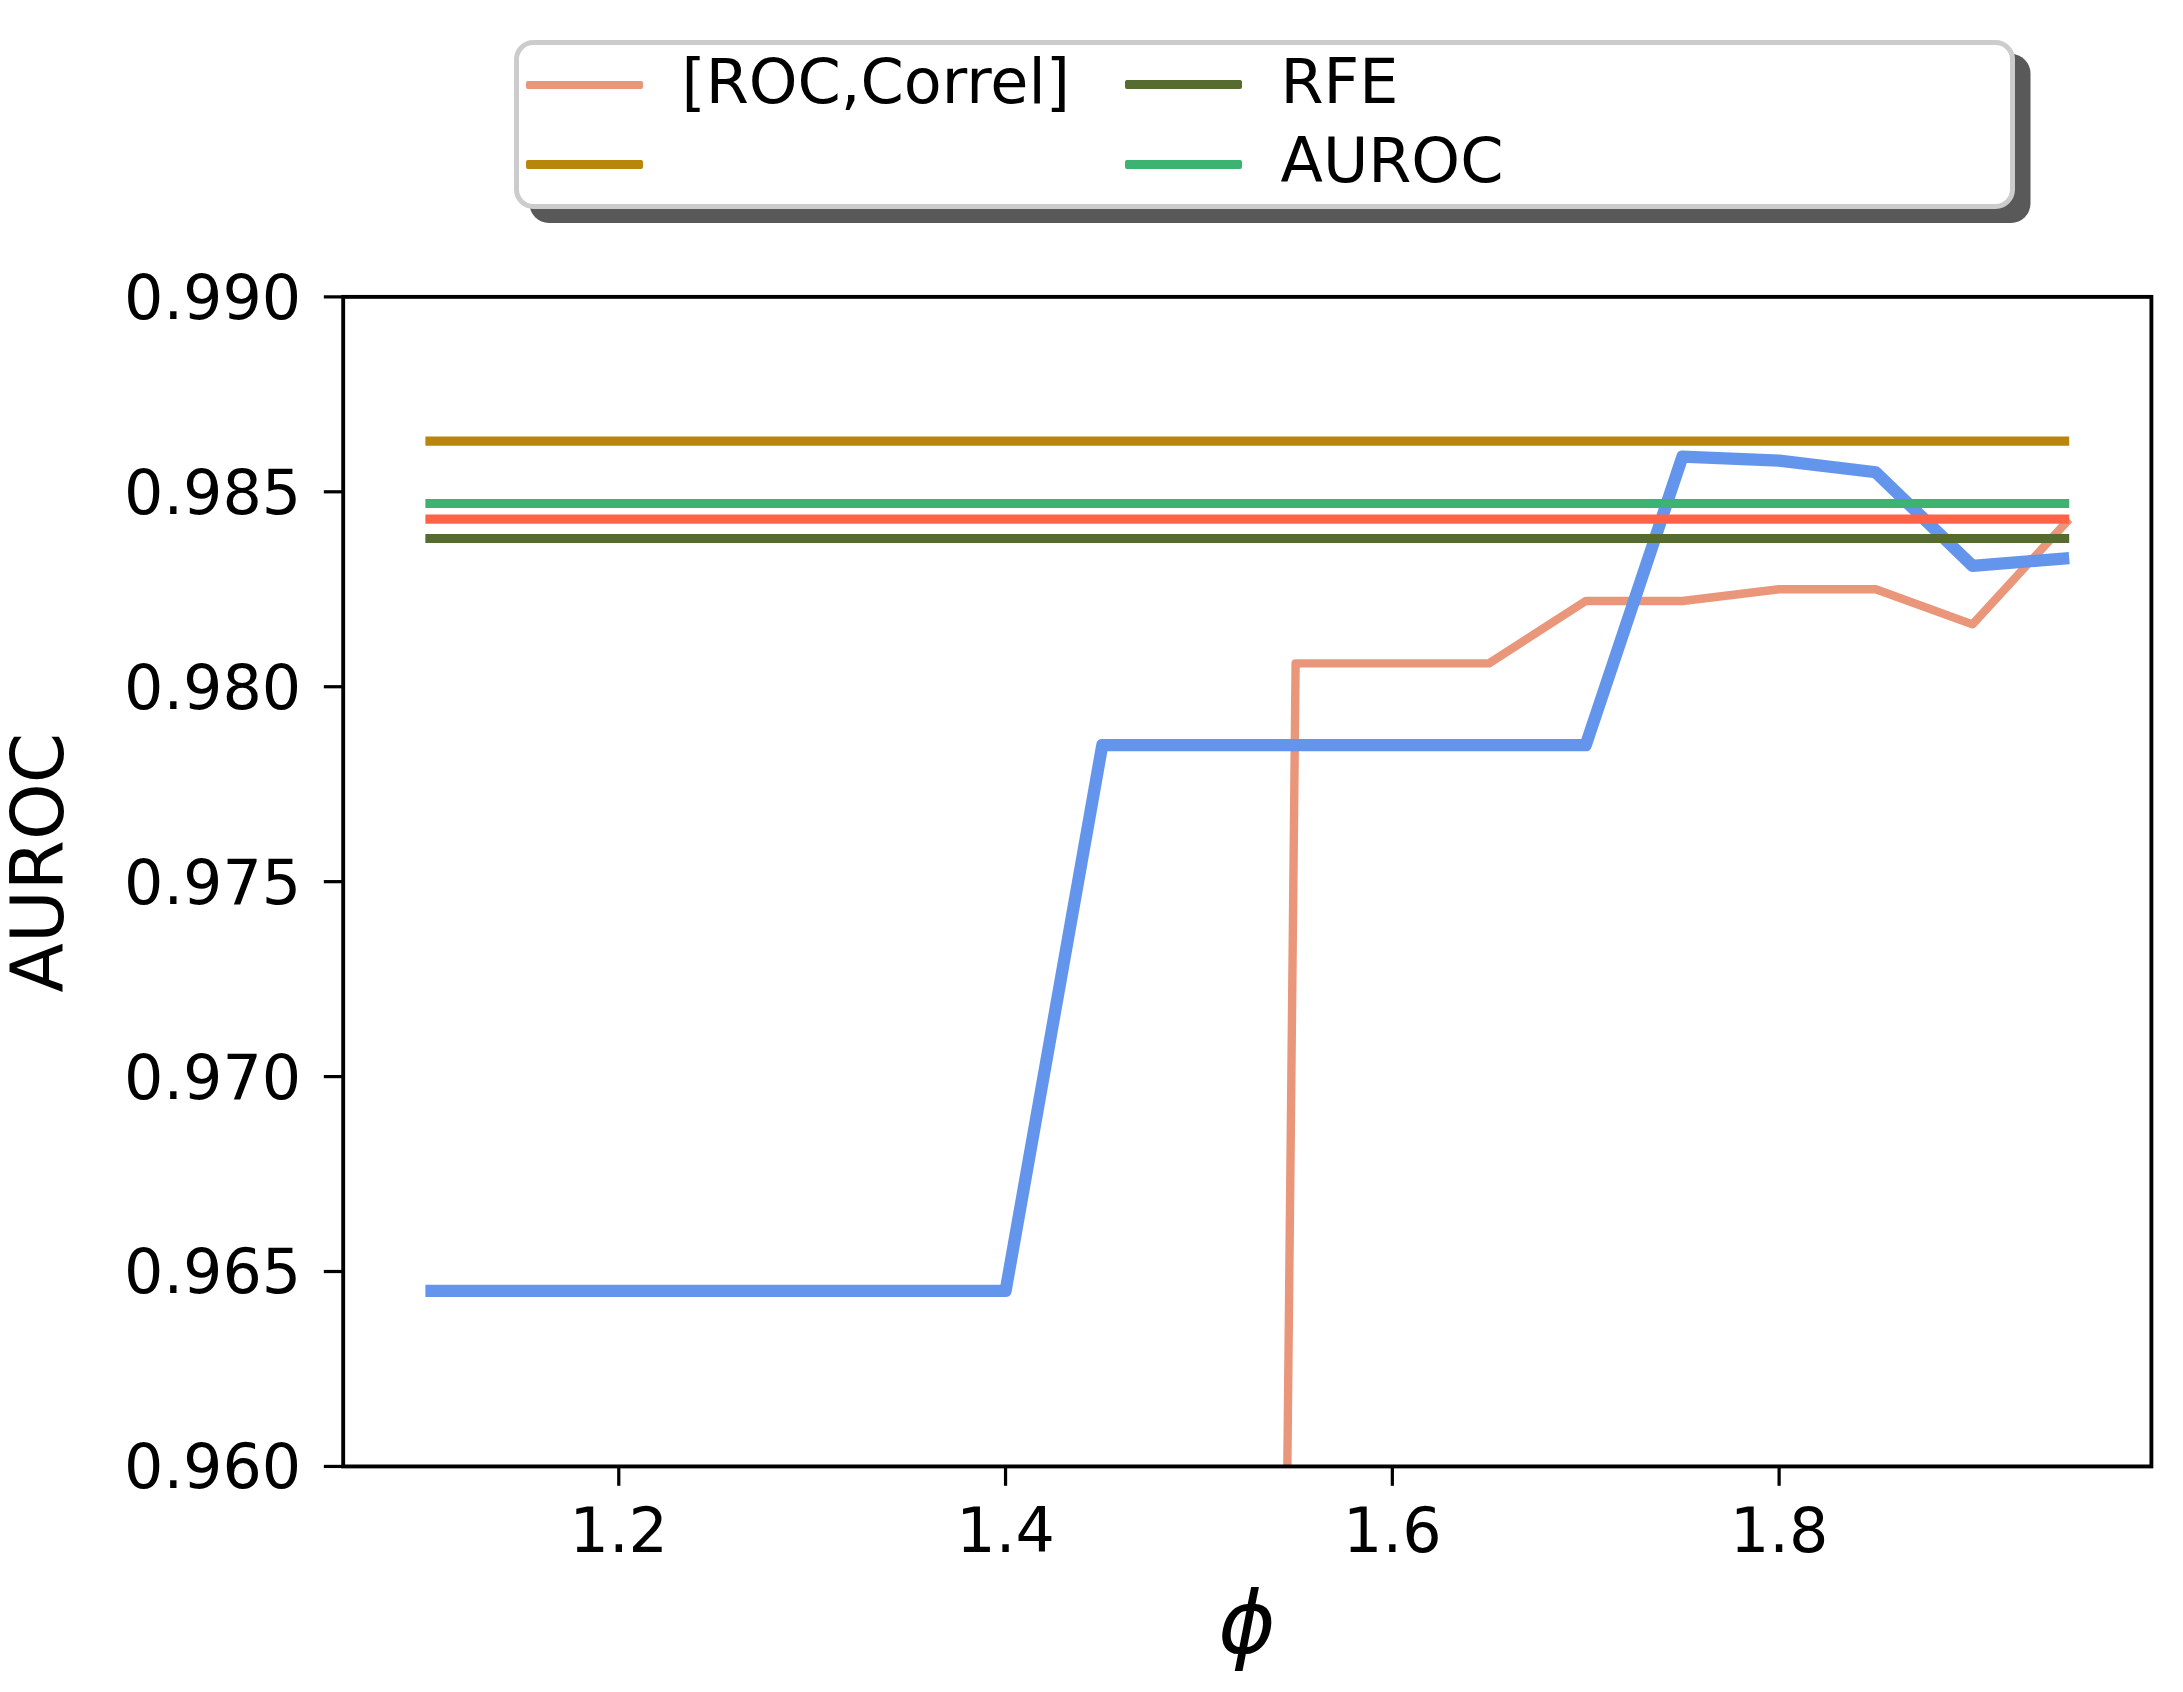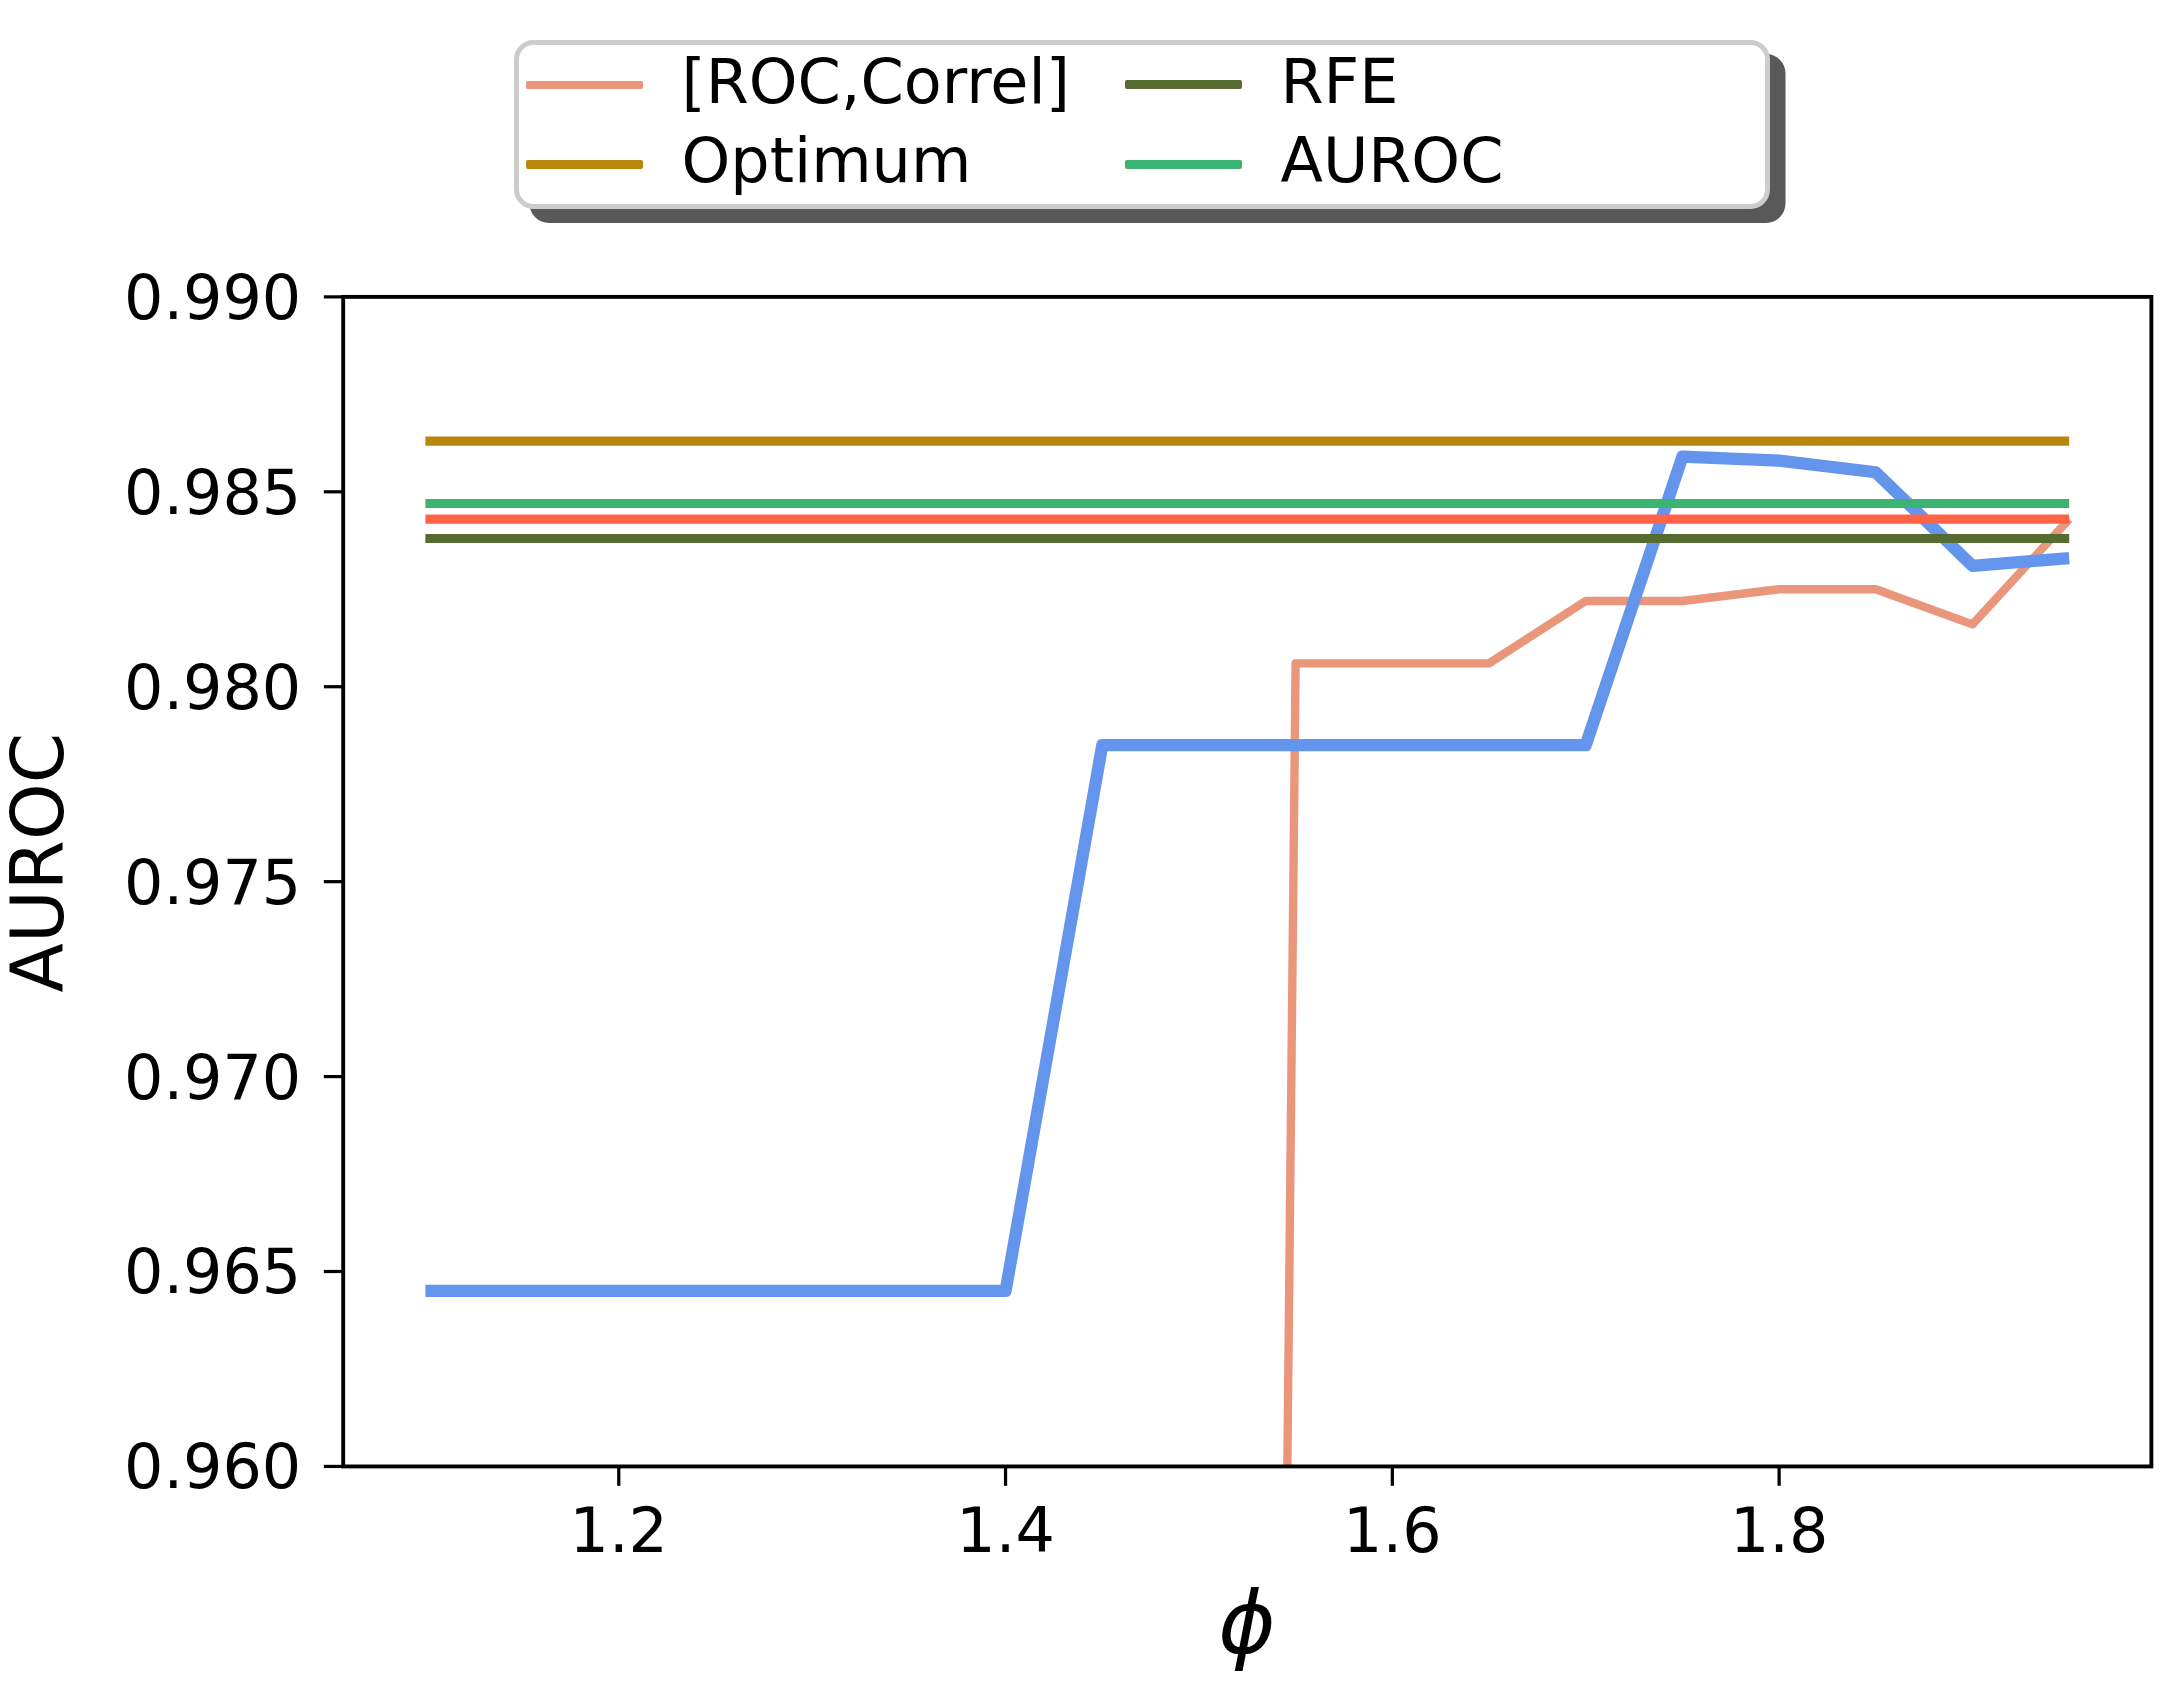--- a/index.html
+++ b/index.html
@@ -1,21 +1,21 @@
 <!DOCTYPE html>
 <html style="font-size:10.3px"><head>
 <meta charset="utf-8">
 <style>
   html,body{margin:0;padding:0;background:#ffffff;}
   body{width:2183px;height:1693px;overflow:hidden;}
   .figure{position:relative;width:2183px;height:1693px;background:#ffffff;
           font-family:"DejaVu Sans", sans-serif;}
   #plot{position:absolute;left:0;top:0;width:2183px;height:1693px;display:block;}
   .legend{
-    position:absolute;left:514px;top:40px;width:1256px;height:169px;
+    position:absolute;left:514px;top:40px;width:1501px;height:169px;
     background:#ffffff;border:5.2px solid #cccccc;border-radius:19.4px;
     box-shadow:15.5px 14px 0 #595959;box-sizing:border-box;
     display:grid;grid-template-columns:599px 476px 1fr;
     grid-template-rows:repeat(2,1fr);grid-auto-flow:column;
     align-items:center;padding-left:6.5px;
     font-size:62px;line-height:1;color:#000;
   }
   .legend-entry{display:flex;align-items:center;gap:39px;white-space:nowrap;}
   .swatch{width:117px;flex:0 0 auto;border-radius:1.9px;}
   .legend-label{transform:translateY(-2.6px);}
@@ -62,21 +62,20 @@
       <text transform="translate(97 1337) rotate(-90)" text-anchor="middle" font-size="112" fill="#000000" font-family="DejaVu Sans, sans-serif">AUROC</text>
       <text x="1933" y="2562" text-anchor="middle" font-size="135" fill="#000000" font-style="italic" font-family="DejaVu Sans, sans-serif">ϕ</text>
     </svg>
   <div id="legend" class="legend">
       <div class="legend-entry">
         <div class="swatch" style="background: rgb(233, 150, 122); height: 8.4px;"></div>
         <span class="legend-label">[ROC,Correl]</span>
       </div>
       <div class="legend-entry">
         <div class="swatch" style="background: rgb(184, 134, 11); height: 9px;"></div>
-        <span class="legend-label">Optimum</span>
       </div>
       <div class="legend-entry">
         <div class="swatch" style="background: rgb(85, 107, 47); height: 9px;"></div>
         <span class="legend-label">RFE</span>
       </div>
       <div class="legend-entry">
         <div class="swatch" style="background: rgb(60, 179, 113); height: 9px;"></div>
         <span class="legend-label">AUROC</span>
       </div>
     </div>

